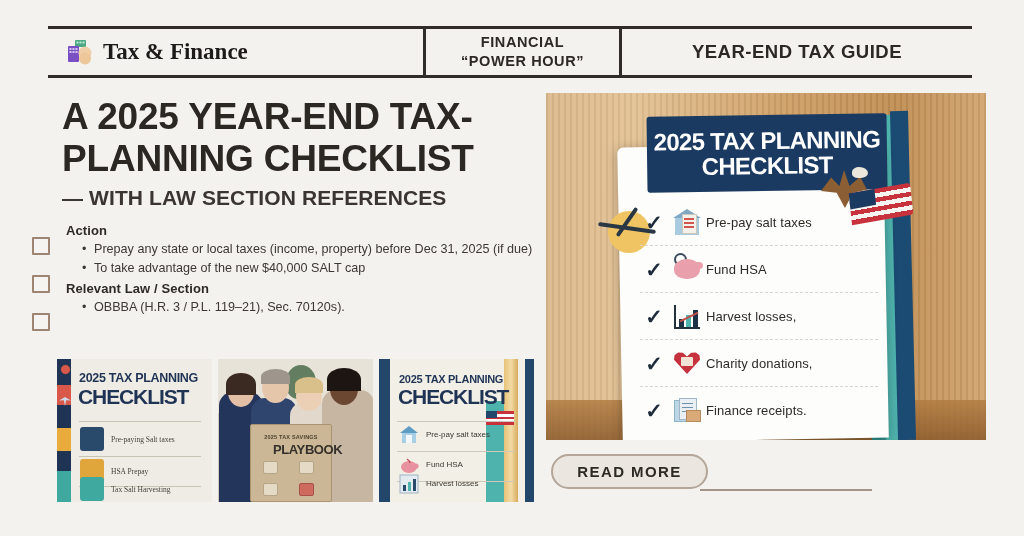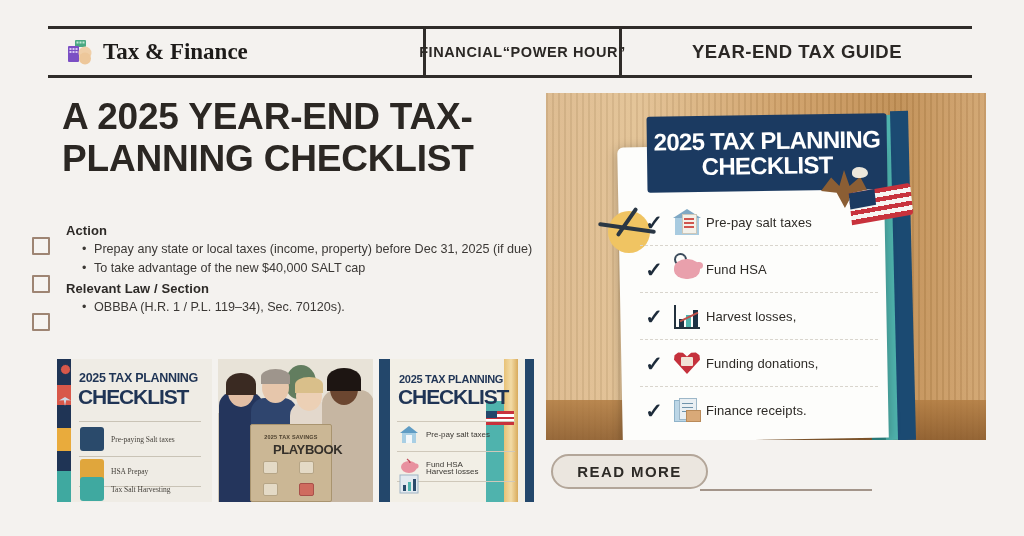--- a/index.html
+++ b/index.html
@@ -24,21 +24,21 @@
     border-right: 3px solid #2f2c29;
     gap: 9px;
   }
   .brand-icon { width: 28px; height: 26px; position: relative; flex: none; }
   .brand-text {
     font-family: "Liberation Serif", serif;
     font-size: 23px; font-weight: 700; color: #1d1b19;
     letter-spacing: 0px; white-space: nowrap;
   }
   .hdr-mid {
-    width: 196px; border-right: 3px solid #2f2c29;
+    width: 196px; flex-direction: column; border-right: 3px solid #2f2c29;
     line-height: 1.28;
   }
   .hdr-mid span, .hdr-right span {
     font-size: 14.5px; font-weight: 700; color: #2b2825;
     letter-spacing: 0.6px; text-align: center; white-space: nowrap;
   }
   .hdr-right { flex: 1; }
   .hdr-right span { font-size: 18.5px; letter-spacing: 0.5px; }
 
   
@@ -292,41 +292,42 @@
     <div class="hdr-cell hdr-mid">
       <span>FINANCIAL</span>
       <span>“POWER HOUR”</span>
     </div>
     <div class="hdr-cell hdr-right">
       <span>YEAR-END TAX GUIDE</span>
     </div>
   </div>
 
   <h1 class="headline">A 2025 YEAR-END TAX-PLANNING CHECKLIST</h1>
+  <div class="subhead">— WITH LAW SECTION REFERENCES</div>
 
   <div class="checklist">
     <div class="cl-boxes">
       <span class="cbox b1"></span>
       <span class="cbox b2"></span>
       <span class="cbox b3"></span>
     </div>
     <div class="cl-content">
       <div class="cl-label">Action</div>
       <div class="cl-bullet">
         <span class="cl-dot">•</span>
         <span class="txt">Prepay any state or local taxes (income, property) before Dec 31, 2025 (if due)</span>
       </div>
       <div class="cl-bullet">
         <span class="cl-dot">•</span>
         <span class="txt nojust">To take advantage of the new $40,000 SALT cap</span>
       </div>
       <div class="cl-label">Relevant Law / Section</div>
       <div class="cl-bullet">
         <span class="cl-dot">•</span>
-        <span class="txt nojust">OBBBA (H.R. 1 / P.L. 119–34), Sec. 70120s).</span>
+        <span class="txt nojust">OBBBA (H.R. 3 / P.L. 119–21), Sec. 70120s).</span>
       </div>
     </div>
   </div>
 
   <div class="thumbs">
 
     <div class="thumb t1">
       <span class="spine"></span>
       <span class="seal"></span>
       <span class="eagle"></span>
@@ -396,21 +397,21 @@
       <span class="lb3" style="top:101px">Fund HSA</span>
       <span class="rule3" style="top:122px"></span>
       <span class="ic3" style="top:115px">
         <svg width="20" height="20" viewBox="0 0 20 20">
           <rect x="1" y="1" width="18" height="18" fill="#e3eaf0" stroke="#9fb4c4"></rect>
           <rect x="4" y="11" width="3" height="6" fill="#2a4a6b"></rect>
           <rect x="9" y="8" width="3" height="9" fill="#4fb3ad"></rect>
           <rect x="14" y="5" width="3" height="12" fill="#2a4a6b"></rect>
         </svg>
       </span>
-      <span class="lb3" style="top:108px">Harvest losses</span>
+      <span class="lb3" style="top:120px">Harvest losses</span>
     </div>
   </div>
 
   <div class="hero">
     <span class="wood"></span>
     <span class="wood-dark"></span>
     <span class="teal-edge"></span>
     <span class="teal-edge2"></span>
     <span class="navy-edge"></span>
     <span class="paper"></span>
@@ -469,21 +470,21 @@
         <span class="hlabel">Harvest losses,</span>
       </div>
 
       <div class="hrow">
         <span class="hcheck">✓</span>
         <span class="hicon">
           <span class="ic-heart">
             <span class="g"></span>
           </span>
         </span>
-        <span class="hlabel">Funding donations,</span>
+        <span class="hlabel">Charity donations,</span>
       </div>
 
       <div class="hrow">
         <span class="hcheck">✓</span>
         <span class="hicon">
           <span class="ic-doc">
             <span class="s1"></span>
             <span class="s2"></span>
             <i style="top:5px"></i>
             <i style="top:9px"></i>

